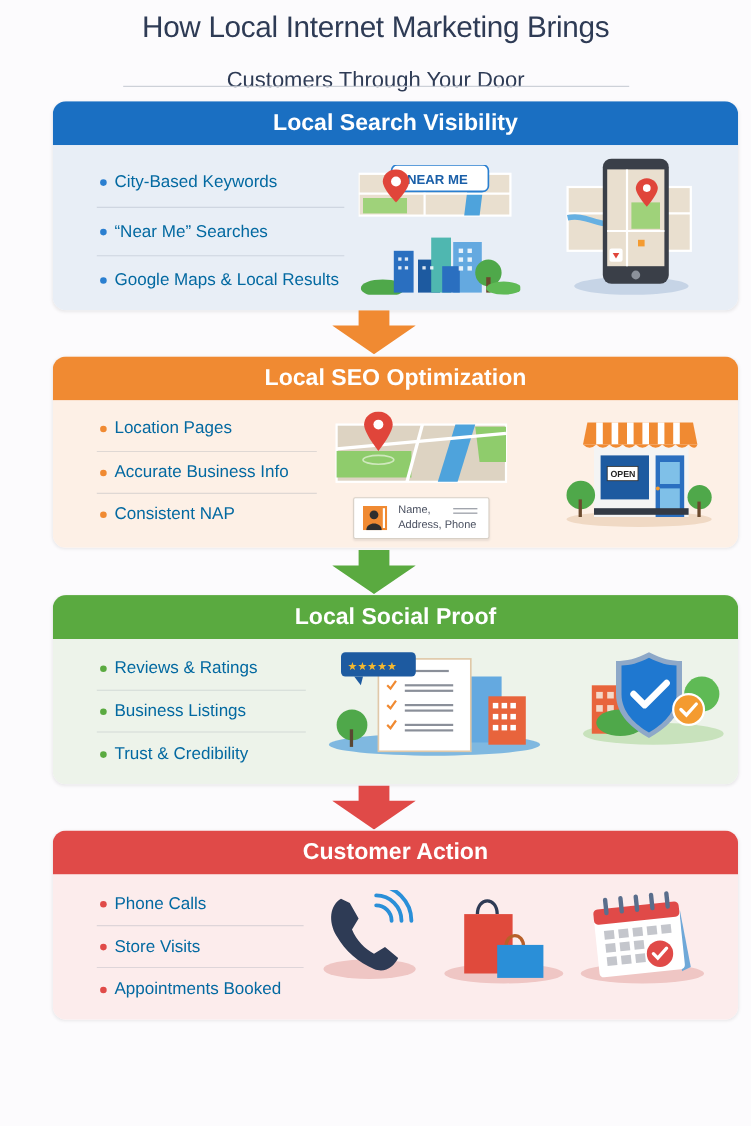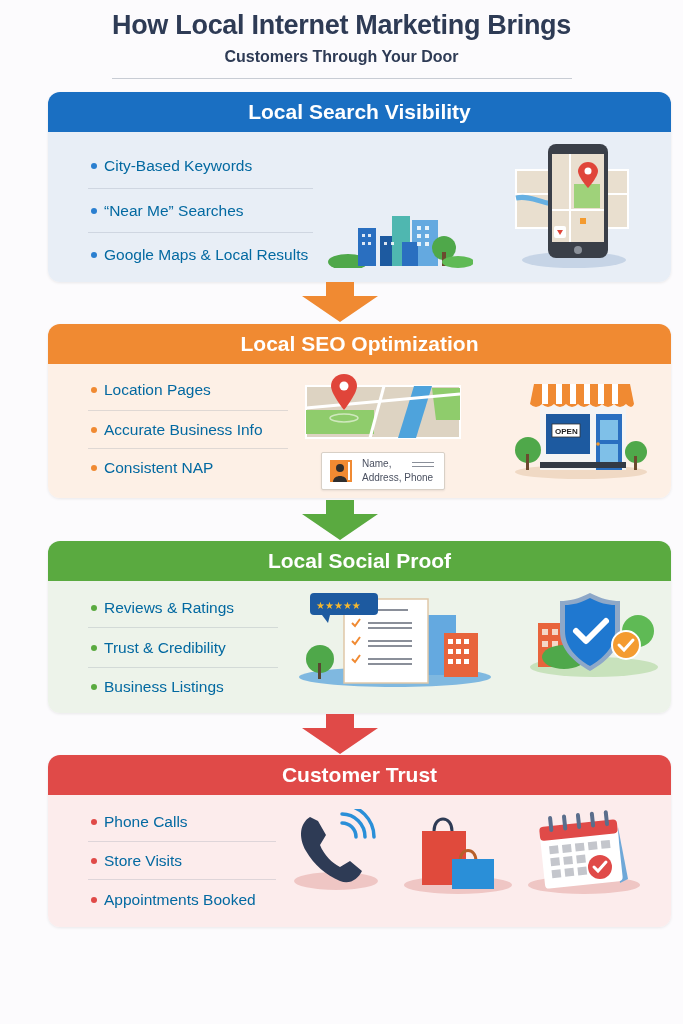--- a/index.html
+++ b/index.html
@@ -1,21 +1,21 @@
 <!DOCTYPE html>
 <html><head>
 <meta charset="utf-8">
 <style>
   * { box-sizing: border-box; margin: 0; padding: 0; }
   html, body { width: 683px; height: 1024px; background: #fcfbfd; overflow: hidden; }
   body { font-family: "Liberation Sans", "DejaVu Sans", sans-serif; color: #2c3a55; position: relative; }
 
   .title-block { position: absolute; left: 0; top: 8px; width: 683px; text-align: center; }
-  .title-line1 { font-size: 27px; font-weight: bold; color: #2e3b55; letter-spacing: -0.3px; line-height: 34px; }
-  .title-line2 { font-size: 16px; font-weight: bold; color: #2e3b55; line-height: 30px; margin-top: 0; }
+  .title-line1 { font-size: 27px; font-weight: normal; color: #2e3b55; letter-spacing: -0.3px; line-height: 34px; }
+  .title-line2 { font-size: 20px; font-weight: normal; color: #2e3b55; line-height: 30px; margin-top: 16px; }
   .title-rule { position: absolute; left: 112px; top: 78px; width: 460px; height: 1px; background: #c8ccd4; }
 
   .section { position: absolute; left: 48px; width: 623px; border-radius: 12px; overflow: hidden;
              box-shadow: 0 1px 3px rgba(0,0,0,0.08); }
   .section-header { height: 40px; display: flex; align-items: center; justify-content: center;
                     color: #ffffff; font-weight: bold; font-size: 21px; }
   .section-body { position: relative; }
 
   .list { position: absolute; left: 40px; top: 0; width: 205px; }
   .list-item { position: relative; height: 44px; display: flex; align-items: center;
@@ -48,20 +48,33 @@
       <div class="list-item" style="width:225px;">
         <span class="dot" style="background:#2a7fd0;"></span>
         <span>“Near Me” Searches</span>
       </div>
       <div class="list-item" style="width:225px;">
         <span class="dot" style="background:#2a7fd0;"></span>
         <span>Google Maps &amp; Local Results</span>
       </div>
     </div>
 
+    <div class="illus" style="left:278px; top:18px; width:140px; height:48px;">
+      <svg width="140" height="48" viewBox="0 0 140 48">
+        <rect x="0" y="8" width="138" height="38" fill="#e9dfcf" stroke="#fff" stroke-width="2"></rect>
+        <rect x="4" y="30" width="40" height="14" fill="#9fd27a"></rect>
+        <path d="M100 14 L96 46 L110 46 L114 14 Z" fill="#4ea3dc"></path>
+        <line x1="0" y1="26" x2="138" y2="26" stroke="#fff" stroke-width="2"></line>
+        <line x1="60" y1="8" x2="60" y2="46" stroke="#fff" stroke-width="2"></line>
+        <rect x="30" y="0" width="88" height="24" rx="5" fill="#ffffff" stroke="#2a7fd0" stroke-width="1.5"></rect>
+        <text x="44" y="17" font-family="Liberation Sans, sans-serif" font-size="12" font-weight="bold" fill="#1a5fa8">NEAR ME</text>
+        <path d="M34 4 C26 4 22 10 22 15 C22 22 34 34 34 34 C34 34 46 22 46 15 C46 10 42 4 34 4 Z" fill="#e0453a"></path>
+        <circle cx="34" cy="15" r="4.5" fill="#fff"></circle>
+      </svg>
+    </div>
 
     <div class="illus" style="left:280px; top:80px; width:145px; height:56px;">
       <svg width="145" height="56" viewBox="0 0 145 56">
         <ellipse cx="20" cy="50" rx="20" ry="8" fill="#4fa84a"></ellipse>
         <rect x="30" y="16" width="18" height="38" fill="#2a6fc0"></rect>
         <rect x="52" y="24" width="20" height="30" fill="#1d5aa0"></rect>
         <rect x="64" y="4" width="18" height="50" fill="#4fb7b0"></rect>
         <rect x="84" y="8" width="26" height="46" fill="#64a9e0"></rect>
         <rect x="74" y="30" width="16" height="24" fill="#2a6fc0"></rect>
         <g fill="#ffffff" opacity="0.85">
@@ -197,27 +210,27 @@
 </div>
 
 <div class="section" style="top:541px;">
   <div class="section-header" style="background:#5aaa40;">Local Social Proof</div>
   <div class="section-body" style="height:132px; background:#edf3ea;">
     <div class="list" style="top:8px;">
       <div class="list-item" style="width:190px; height:38px;">
         <span class="dot" style="background:#5aaa40;"></span>
         <span>Reviews &amp; Ratings</span>
       </div>
+      <div class="list-item" style="width:190px; height:38px;">
+        <span class="dot" style="background:#5aaa40;"></span>
+        <span>Business Listings</span>
+      </div>
       <div class="list-item" style="width:190px; height:40px;">
         <span class="dot" style="background:#5aaa40;"></span>
         <span>Trust &amp; Credibility</span>
-      </div>
-      <div class="list-item" style="width:190px; height:38px;">
-        <span class="dot" style="background:#5aaa40;"></span>
-        <span>Business Listings</span>
       </div>
     </div>
 
     <div class="illus" style="left:250px; top:8px; width:194px; height:100px;">
       <svg width="194" height="100" viewBox="0 0 194 100">
         <ellipse cx="97" cy="88" rx="96" ry="10" fill="#7fb8e0"></ellipse>
         <circle cx="22" cy="70" r="14" fill="#4fa84a"></circle>
         <rect x="20" y="74" width="3" height="16" fill="#5a4632"></rect>
         <rect x="130" y="26" width="28" height="60" fill="#64a9e0"></rect>
         <rect x="146" y="44" width="34" height="44" fill="#e8643c"></rect>
@@ -275,21 +288,21 @@
   </div>
 </div>
 
 <div class="arrow" style="top:714px;">
   <svg width="76" height="40" viewBox="0 0 76 40">
       <path d="M24 0 L52 0 L52 14 L76 14 L38 40 L0 14 L24 14 Z" fill="#e04a48"></path>
     </svg>
 </div>
 
 <div class="section" style="top:755px;">
-  <div class="section-header" style="background:#e04a48;">Customer Trust</div>
+  <div class="section-header" style="background:#e04a48;">Customer Action</div>
   <div class="section-body" style="height:132px; background:#fcecec;">
     <div class="list" style="top:8px;">
       <div class="list-item" style="width:188px; height:38px;">
         <span class="dot" style="background:#e04a48;"></span>
         <span>Phone Calls</span>
       </div>
       <div class="list-item" style="width:188px; height:38px;">
         <span class="dot" style="background:#e04a48;"></span>
         <span>Store Visits</span>
       </div>

